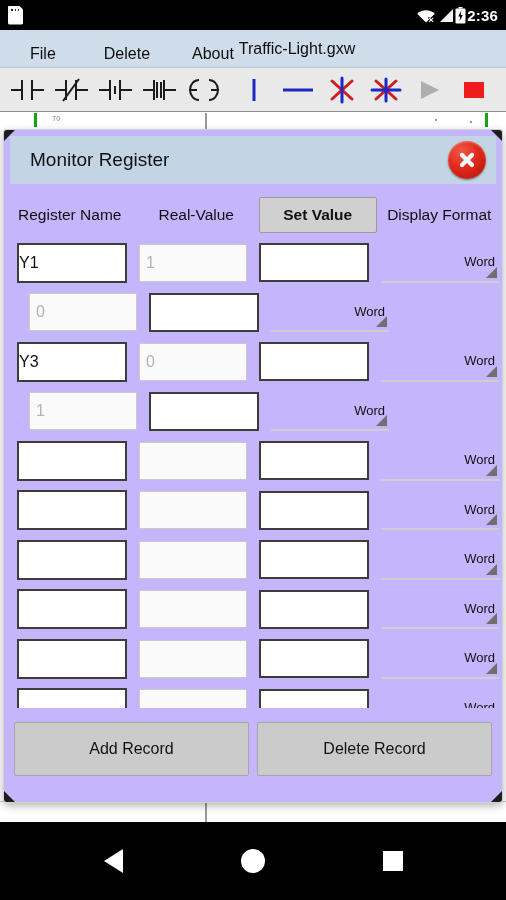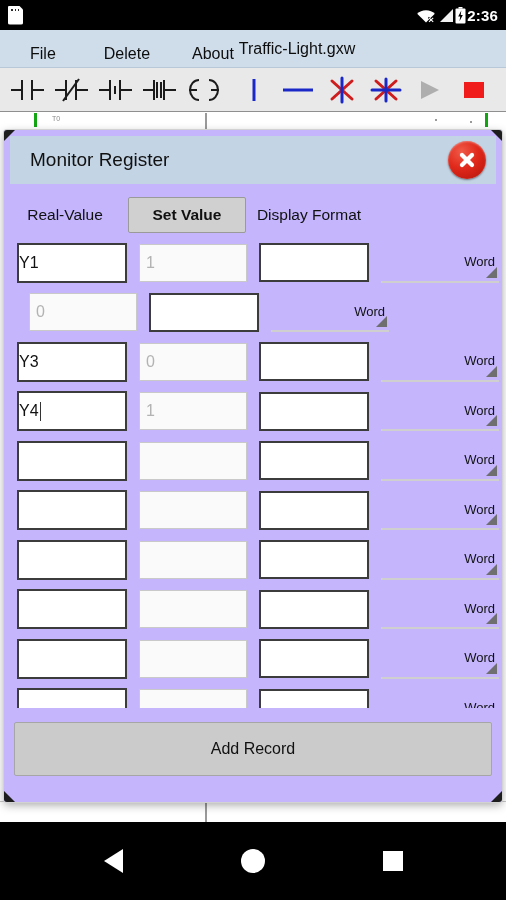--- a/index.html
+++ b/index.html
@@ -386,20 +386,21 @@
         <svg width="22" height="22" viewBox="0 0 22 22">
           <g stroke="#fff" stroke-width="4.2" stroke-linecap="round">
             <line x1="6" y1="6" x2="16" y2="16"></line>
             <line x1="16" y1="6" x2="6" y2="16"></line>
           </g>
         </svg>
       </span>
     </div>
 
     <div class="col-head">
+      <span class="ch ch-name">Register Name</span>
       <span class="ch ch-real">Real-Value</span>
       <span class="ch-set">Set Value</span>
       <span class="ch ch-fmt">Display Format</span>
     </div>
 
     <div class="rows" id="rows-container">
         <div class="row">
           <div class="cell-name">Y1</div>
           <div class="cell-real">1</div>
           <div class="cell-set"></div>
@@ -419,21 +420,20 @@
         <div class="row">
           <div class="cell-name">Y3</div>
           <div class="cell-real">0</div>
           <div class="cell-set"></div>
           <div class="cell-fmt">
             <span class="fmt-label">Word</span>
             <span class="fmt-caret"></span>
           </div>
         </div>
         <div class="row">
-          <div class="cell-name">Y4<span class="caret"></span></div>
           <div class="cell-real">1</div>
           <div class="cell-set"></div>
           <div class="cell-fmt">
             <span class="fmt-label">Word</span>
             <span class="fmt-caret"></span>
           </div>
         </div>
         <div class="row">
           <div class="cell-name"></div>
           <div class="cell-real"></div>
@@ -484,20 +484,21 @@
           <div class="cell-real"></div>
           <div class="cell-set"></div>
           <div class="cell-fmt">
             <span class="fmt-label">Word</span>
           </div>
         </div>
       </div>
 
     <div class="dlg-buttons">
       <span class="dlg-btn">Add Record</span>
+      <span class="dlg-btn">Delete Record</span>
     </div>
   </div>
 </div>
 
 <div class="navbar">
   <span class="nav-back"></span>
   <span class="nav-home"></span>
   <span class="nav-recent"></span>
 </div>
 

